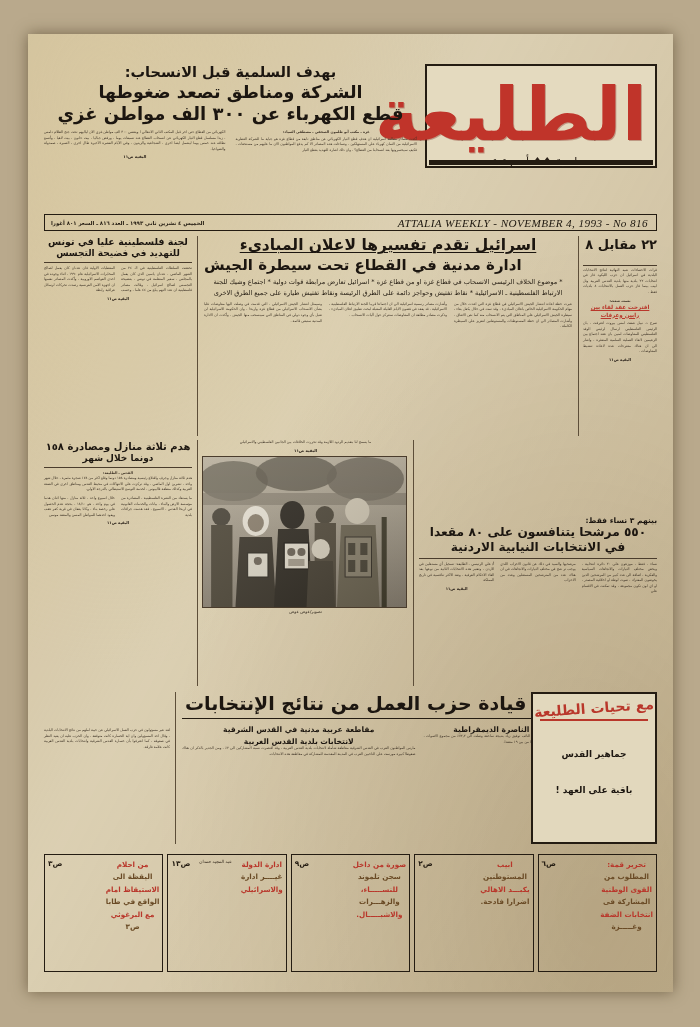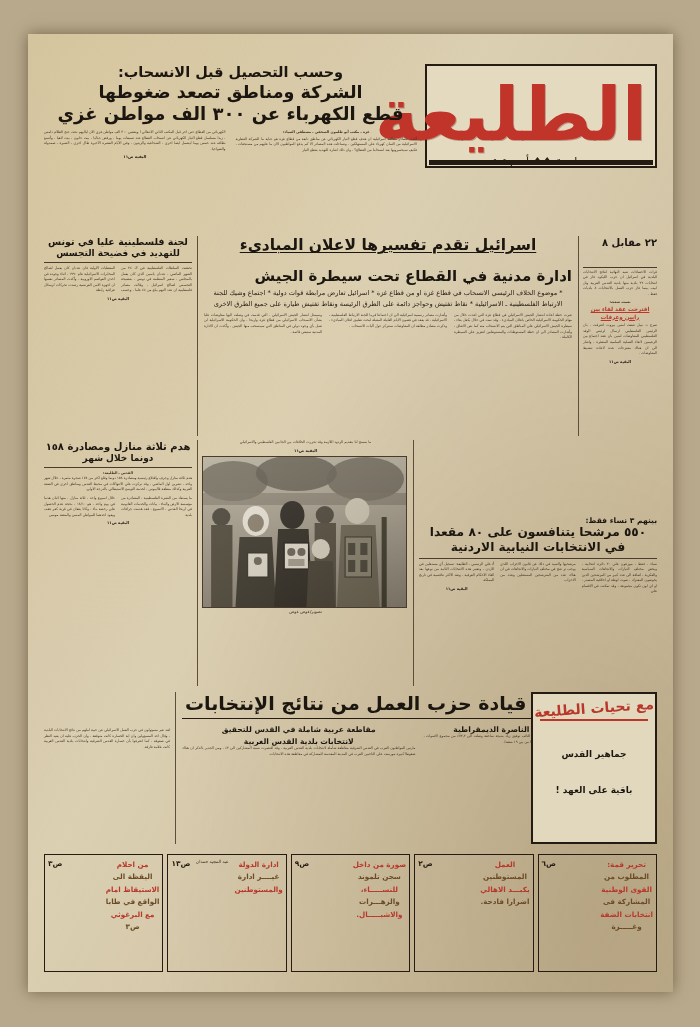--- a/index.html
+++ b/index.html
@@ -76,21 +76,21 @@
   #b2-right{width:74px;border-left:1px solid #5d4e39;padding-left:4px;}
   #b2-mid{flex:1;padding:0 6px;}
   #b2-left{width:148px;border-right:1px solid #5d4e39;padding-right:5px;}
 
   .sb-h{font-size:6.6px;font-weight:bold;color:#1c1610;line-height:1.35;margin-bottom:2px;}
   .sb-h.red{color:#b9372b;}
   .tiny{font-size:3.5px;line-height:1.6;color:#3d3225;text-align:justify;}
   .tiny.c{text-align:center;}
   .mid-h1{font-size:15.5px;font-weight:bold;color:#1c1610;text-align:center;line-height:1.2;
           text-decoration:underline;text-underline-offset:2px;text-decoration-thickness:1px;}
-  .mid-h2{font-size:15px;font-weight:bold;color:#1c1610;text-align:right;line-height:1.25;margin-top:12px;}
+  .mid-h2{font-size:15px;font-weight:bold;color:#1c1610;text-align:left;line-height:1.25;margin-top:1px;}
   .bullets{font-size:6.6px;line-height:1.55;color:#241c12;text-align:center;margin-top:3px;}
 
   .l-h1{font-size:9.5px;font-weight:bold;color:#1c1610;text-align:center;line-height:1.3;}
   .l-h2{font-size:9px;font-weight:bold;color:#1c1610;text-align:center;line-height:1.3;}
 
   
   #band3{position:absolute;left:0;right:0;top:392px;height:246px;display:flex;}
   #b3-right{width:238px;padding-left:5px;border-left:1px solid #5d4e39;}
   #b3-mid{flex:1;padding:0 6px;}
   #b3-left{width:148px;border-right:1px solid #5d4e39;padding-right:5px;}
@@ -148,40 +148,44 @@
  <div class="inner">
 
   <div id="masthead">
     <div id="mast-frame"></div>
     <div id="mast-word" class="ar">الطليعة</div>
     <div id="mast-sub" class="ar">سياسية ♦♦ أسبوعية</div>
     <div id="mast-bar"></div>
   </div>
 
   <div id="lead">
-    <h1 class="ar hl lead-k">وحسب التحصيل قبل الانسحاب:</h1>
+    <h1 class="ar hl lead-k">بهدف السلمية قبل الانسحاب:</h1>
     <h1 class="ar hl lead-b">الشركة ومناطق تصعد ضغوطها</h1>
     <h1 class="ar hl lead-c">قطع الكهرباء عن ٣٠٠ الف مواطن غزي</h1>
     <div class="cols">
       <div>
         <div class="ar tiny c" style="font-weight:bold;margin-bottom:1px;">غزة ـ مكتب أبو ظلمون الصحفي ـ مصطفى الصياد:</div>
         <div class="ar tiny">أكدت مصادر مطلعة اسرائيلية ان هدف قطع التيار الكهربائي عن مناطق تابعة من قطاع غزة هو جباية ما للشركة القطرية الاسرائيلية من الثمان كهرباء على المستهلكين ، وتساءلت هذه المصادر الا كم يدفع المواطنون الان ما عليهم من مستحقات ، فكيف سيخسرونها بعد انسحابنا من القطاع؟ ، وان ذلك اشارة للتهديد بقطع التيار</div>
       </div>
       <div>
         <div class="ar tiny">الكهربائي من القطاع حتى اخر قبل المكتب الثاني الانتقالي ا ويقضي ٣٠٠ الف مواطن غزي الان لياليهم تحت جنح الظلام دامس ، زيدا مسلسل قطع التيار الكهربائي عن انسحاب القطاع عند تسبعات يوما ، ورفض جباليا ، بيت حانون ، بيت لاهيا ، وأتسع نطاقه عند خمس يوما ليشمل ايضا اخرى ، الشجاعية والزيتون ، وفي الأيام العشرة الأخيرة طال اخرى ـ الصبرة ـ صمدولة والضواحيا.</div>
         <div class="ar cont" style="font-size:4px;">البقية ص١١</div>
       </div>
     </div>
   </div>
 
+  <div id="dateline">
+    <div id="dl-en">ATTALIA WEEKLY - NOVEMBER 4, 1993 - No 816</div>
+    <div id="dl-ar" class="ar">الخميس ٤ تشرين ثاني ١٩٩٣ ـ العدد ٨١٦ ـ السعر ٨٠١ أغورا</div>
+  </div>
 
   <div id="band2">
 
     <div id="b2-right">
-      <div class="ar sb-h" style="font-size:10px;border-bottom:1px solid #4a3c2c;padding-bottom:17px;">٢٢ مقابل ٨</div>
+      <div class="ar sb-h" style="font-size:13px;border-bottom:1px solid #4a3c2c;padding-bottom:11px;">٢٢ مقابل ٨</div>
       <div class="ar tiny">قرات الاحصاءات شبه النهائية لنتائج الانتخابات البلدية في اسرائيل ان حزب الليكود فاز في انتخابات ٢٢ بلدية منها بلدية القدس العربية وتل ابيب بينما فاز حزب العمل بالانتخابات ٨ بلديات فقط .</div>
       <div class="ar tiny c" style="margin-top:3px;font-weight:bold;">نعمت شعث:</div>
       <div class="ar sb-h red" style="font-size:5.6px;text-align:center;text-decoration:underline;">افترحت عقد لقاء بين رابين وعرفات</div>
       <div class="ar tiny">صرح د. نبيل شعث امس بيروت اعترفت ، بان الرئيس الفلسطيني ارسال لرئيس الوفد الفلسطيني للمفاوضات امنين بان عقد اجتماع بين الزعيمين لانقاذ العملية السلمية المتعثرة ، واشار الى ان هناك مقترحات عدة لاعادة تنشيط المفاوضات .</div>
       <div class="ar cont" style="font-size:3.8px;">البقية ص١١</div>
     </div>
 
     <div id="b2-mid">
       <div class="ar mid-h1">اسرائيل تقدم تفسيرها لاعلان المبادىء</div>
       <div class="ar mid-h2">ادارة مدنية في القطاع تحت سيطرة الجيش</div>
@@ -312,21 +316,21 @@
 
   <div id="band4">
     <div id="b4-main">
       <div class="ar b4-h">خيبة امل في قيادة حزب العمل من نتائج الإنتخابات</div>
       <div class="b4-cols">
         <div>
           <div class="ar b4-sub" style="text-align:center;">الناصرة ، فوز خاص لجبهة الناصرة الديمقراطية</div>
           <div class="ar tiny">حققت جبهة الناصرة الديمقراطية انتصارها الخامس في انتخابات البلدية وفاز رئيسها ، النائب توفيق زياد بنتيجة ساحقة وصلت الى ٧٢٫٢٪ من مجموع الاصوات ، وارتفعت نسبة التأييد للبرلمانية بقيت احدى المعطل بالاغلبية المطلقة ، اي على ١١ مقعدا من بين ١٩ مقعدا.</div>
         </div>
         <div>
-          <div class="ar b4-sub" style="text-align:center;">مقاطعة عربية شاملة في القدس للتحقيق</div>
+          <div class="ar b4-sub" style="text-align:center;">مقاطعة عربية مدنية في القدس الشرقية</div>
           <div class="ar b4-sub" style="text-align:center;">لانتخابات بلدية القدس الغربية</div>
           <div class="ar tiny">مارس المواطنون العرب في القدس الشرقية مقاطعة شاملة لانتخابات بلدية القدس الغربية ، وقد اقتصرت نسبة المشاركين الى ٢٪ ، ومن الجدير بالذكر ان هناك ضغوطا كبيرة مورست على الناخبين العرب في المدينة المقدسة للمشاركة في مقاطعة هذه الانتخابات.</div>
         </div>
       </div>
     </div>
     <div id="b4-side">
       <div style="height:36px"></div>
       <div class="ar tiny">لقد عبر مسؤولون في حزب العمل الاسرائيلي عن خيبة املهم من نتائج الانتخابات البلدية ، وقال احد المسؤولين وان اية الخسارة كانت متوقعة ، وان الحزب عليه ان يعيد النظر في صفوفه ، كما اعترفوا بأن خسارة القدس الشرقية وانتخابات بلدية القدس الغربية كانت علامة فارقة.</div>
     </div>
   </div>
@@ -345,42 +349,42 @@
             <div class="dk">المطلوب من</div>
             <div>القوى الوطنية</div>
             <div class="dk">المشاركة فى</div>
             <div>انتخابات الضفة</div>
             <div class="dk">وغـــــزة</div>
           </div>
           <div class="ar tz-pg">ص٦</div>
         </div>
         <div class="tz">
           <div class="ar tz-lines">
-            <div>العمل</div>
+            <div>ابيب</div>
             <div class="dk">المستوطنين</div>
             <div>يكبـــد الاهالي</div>
             <div class="dk">اضرارا فادحة.</div>
           </div>
           <div class="ar tz-pg">ص٢</div>
         </div>
         <div class="tz">
           <div class="ar tz-lines">
             <div>صورة من داخل</div>
             <div class="dk">سجن تلموند</div>
             <div>للنســـــاء،</div>
             <div class="dk">والزهـــرات</div>
             <div>والاشبـــــال.</div>
           </div>
           <div class="ar tz-pg">ص٩</div>
         </div>
         <div class="tz">
           <div class="ar tz-lines">
             <div>ادارة الدولة</div>
             <div class="dk">غيــــر ادارة</div>
-            <div>والمستوطنين</div>
+            <div>والاسرائيلي</div>
           </div>
           <div class="ar tz-by">عبد المجيد حمدان</div>
           <div class="ar tz-pg">ص١٣</div>
         </div>
         <div class="tz">
           <div class="ar tz-lines">
             <div>من احلام</div>
             <div class="dk">اليقظة الى</div>
             <div>الاستيقاظ امام</div>
             <div class="dk">الواقع في طابا</div>

